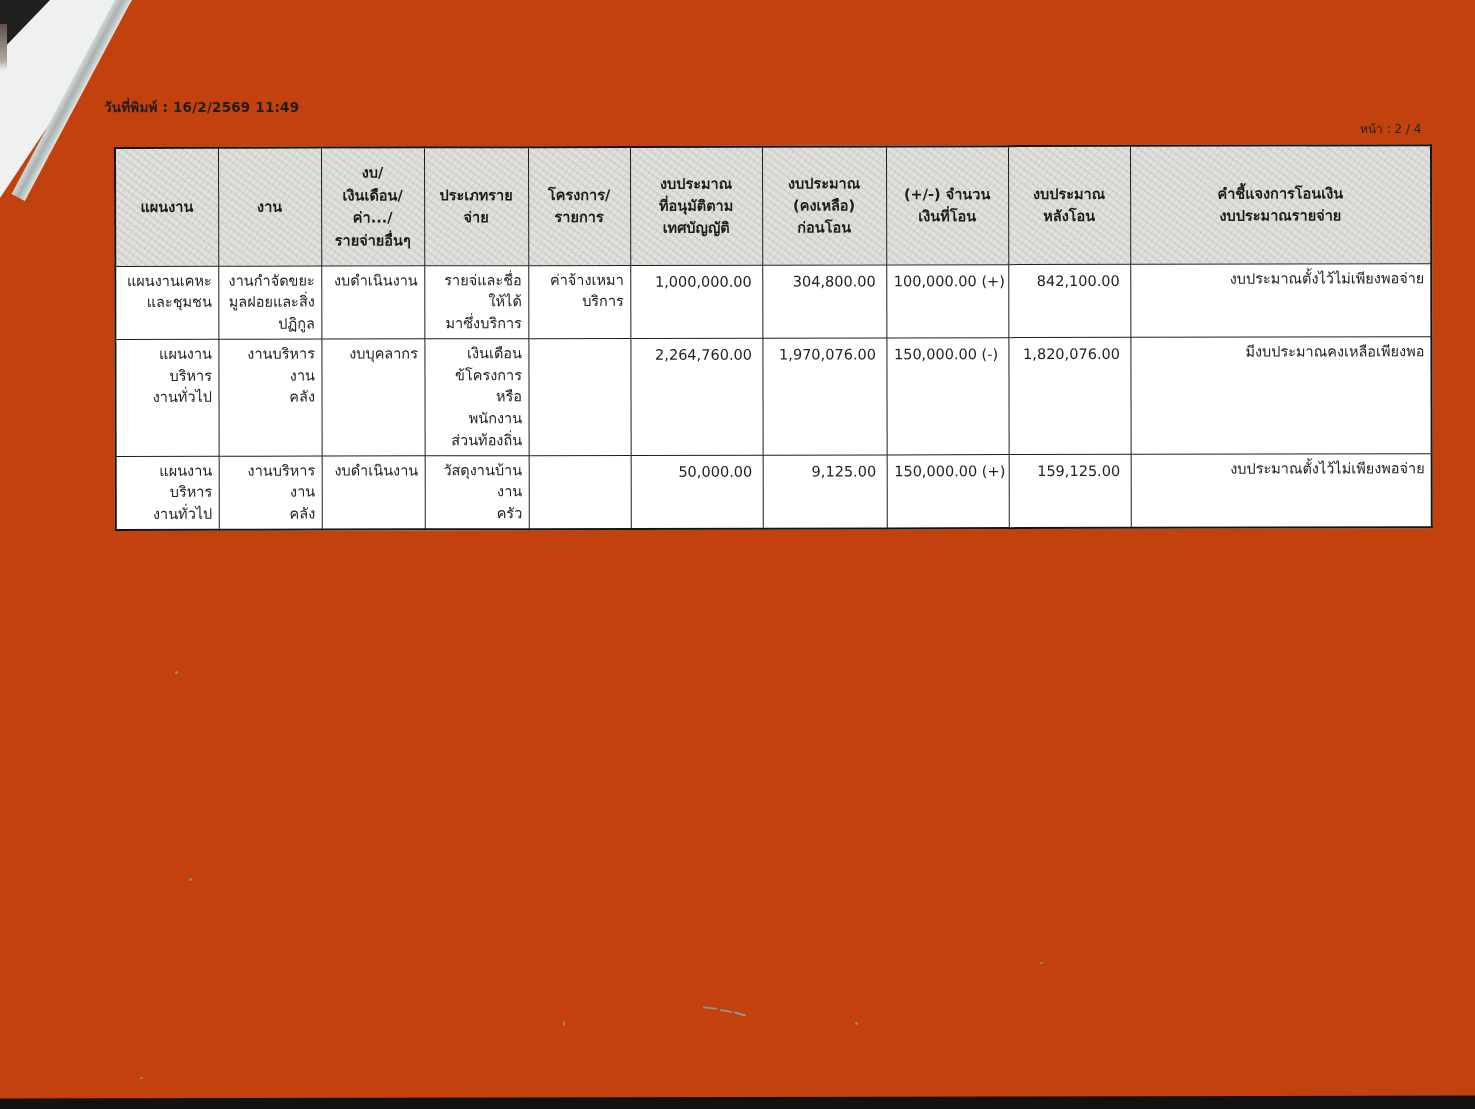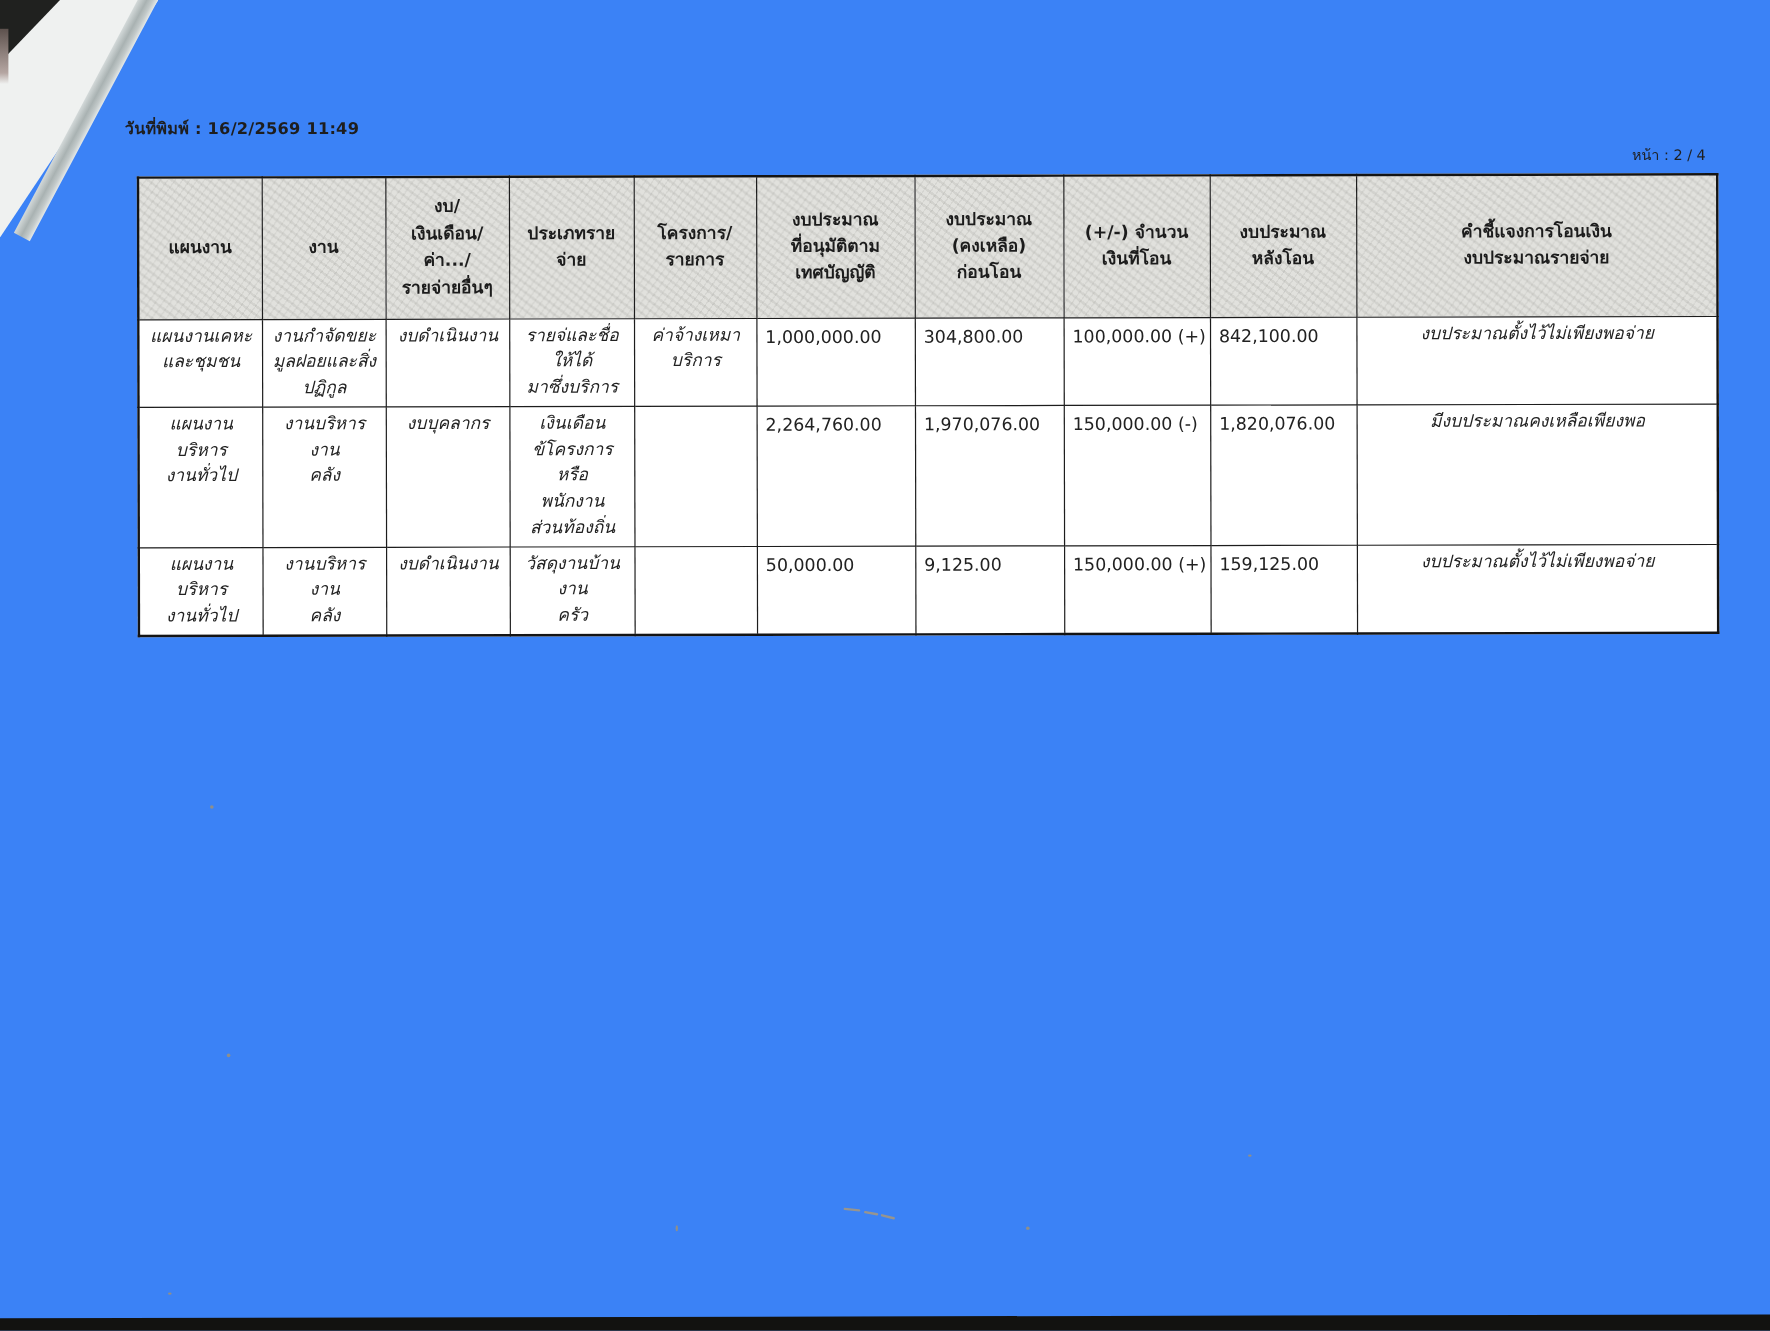--- a/index.html
+++ b/index.html
@@ -3,21 +3,21 @@
 <meta charset="utf-8">
 <style>
   * { margin:0; padding:0; box-sizing:border-box; }
   html,body { width:1475px; height:1109px; overflow:hidden; }
   body {
     font-family: "DejaVu Sans", "Liberation Sans", sans-serif;
     background:#fdfdfc;
     color:#242424;
     position:relative;
   }
-  .page { position:absolute; inset:0; background:#3b82f6; }
+  .page { position:absolute; inset:0; background:#c2410c; }
 
   
   .corner-shade {
     position:absolute; left:0; top:0; width:132px; height:198px;
     clip-path:polygon(0 0, 132px 0, 0 198px);
     background:#eff1f0;
   }
   .corner-band {
     position:absolute; left:121px; top:-10px; width:15px; height:235px;
     transform:rotate(28deg); transform-origin:50% 0;
@@ -79,22 +79,22 @@
     color:#1c1c1c;
     background-color:#e1e1dd;
     background-image:
       repeating-linear-gradient(37deg, rgba(110,110,104,0.13) 0 2px, transparent 2px 6px),
       repeating-linear-gradient(-55deg, rgba(100,100,95,0.10) 0 1px, transparent 1px 5px);
   }
   .budget td {
     font-size:14.5px; line-height:1.5; vertical-align:top;
     padding:4px 6px 3px 7px; color:#222;
   }
-  .budget td.num { text-align:left; padding-right:10px; padding-top:6px; white-space:nowrap; }
-  .budget td.txt { text-align:center;font-style:italic; }
+  .budget td.num { text-align:right; padding-right:10px; padding-top:6px; white-space:nowrap; }
+  .budget td.txt { text-align:right; }
   .budget tbody tr:nth-child(1) { height:69px; }
   .budget tbody tr:nth-child(2) { height:100px; }
   .budget tbody tr:nth-child(3) { height:58px; }
 </style>
 </head>
 <body>
 
 <div class="page">
 
   <div class="corner-shade"></div>

